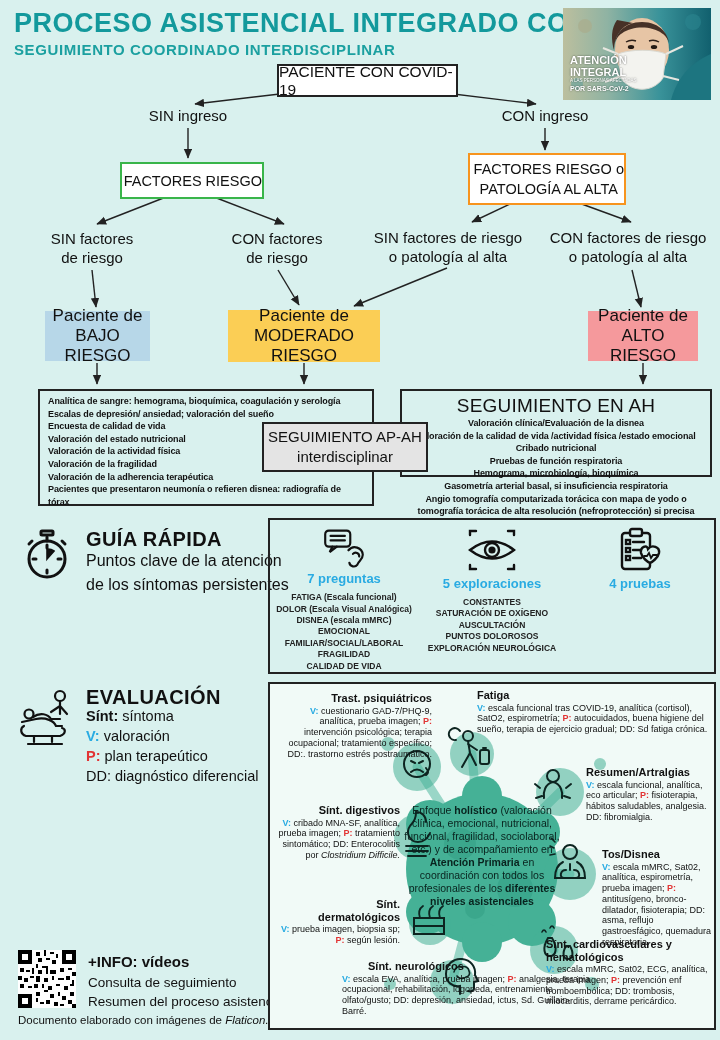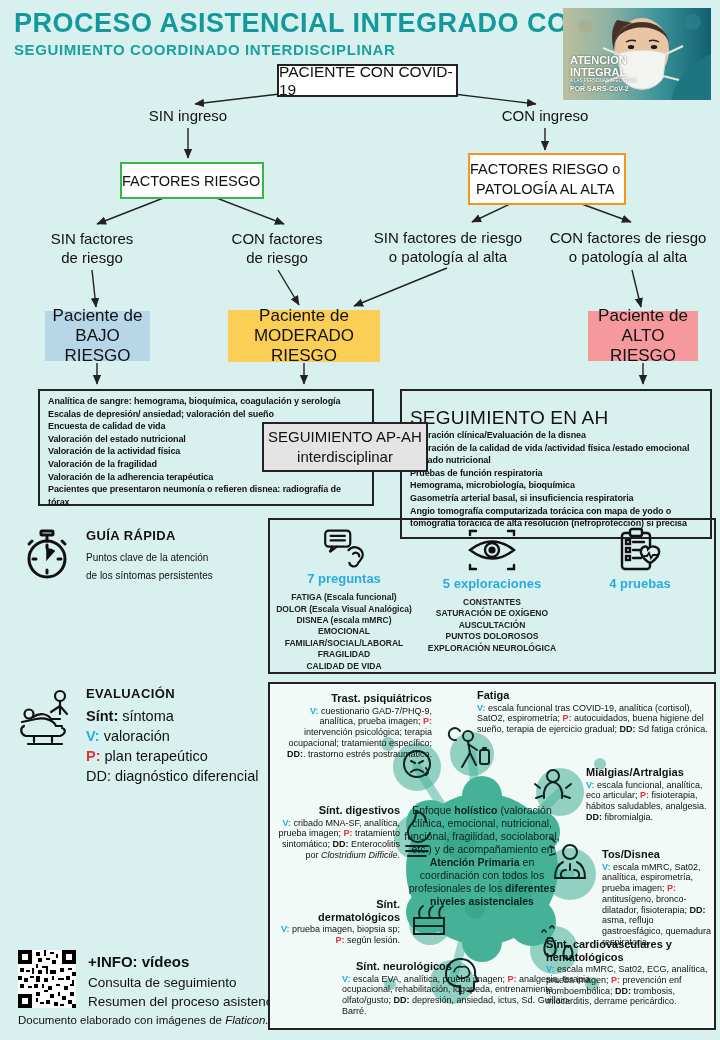--- a/index.html
+++ b/index.html
@@ -4,38 +4,38 @@
 <style>
   html,body{margin:0;padding:0}
   .page{position:relative;width:720px;height:1040px;background:#d9f1ee;font-family:"Liberation Sans",sans-serif;color:#111;overflow:hidden}
   .abs{position:absolute}
   .pre{white-space:pre-line}
   .ctr{text-align:center}
   .rgt{text-align:right}
   svg{display:block}
   .title{color:#13999c;font-weight:bold;font-size:27px;letter-spacing:.5px}
   .subtitle{color:#1ba0a0;font-size:15px;letter-spacing:.6px;font-weight:bold}
-  .fbox{border:2px solid #222;background:#fff;display:flex;align-items:center;justify-content:flex-start;z-index:2}
+  .fbox{border:2px solid #222;background:#fff;display:flex;align-items:center;justify-content:flex-end;z-index:2}
   .flabel{font-size:15px;line-height:18px;z-index:2}
   .riskbox{display:flex;flex-direction:column;align-items:center;justify-content:center;font-size:17px;line-height:20px;z-index:2}
   .segbox{border:2px solid #222;z-index:2;background:transparent}
   .segtitle{font-size:19px;letter-spacing:.2px}
   .segitems{font-size:9px;font-weight:bold;line-height:12.6px;letter-spacing:-.1px}
   .apah{background:#e4e4e4;border:2px solid #222;display:flex;flex-direction:column;align-items:center;justify-content:center;font-size:15px;line-height:20px;z-index:3}
-  .bigheader{font-size:13px;font-weight:bold;letter-spacing:.4px}
-  .desc{font-size:10px;line-height:18px}
+  .bigheader{font-size:20px;font-weight:bold;letter-spacing:.4px}
+  .desc{font-size:16px;line-height:24px}
   .qcol{flex:1;display:flex;flex-direction:column;align-items:center;padding-top:7px}
   .qlabel{color:#29abe2;font-weight:bold;font-size:13px;margin:3px 13px 6px}
   .qitems{font-size:8.5px;font-weight:bold;line-height:11.4px;text-align:center;color:#222}
   .legend{font-size:14.5px;line-height:20px}
   .topic-title{font-size:11px;font-weight:bold;line-height:12.5px;margin-bottom:1px}
   .topic-body{font-size:9px;line-height:10.8px}
   .seg-v{color:#29abe2;font-weight:bold}
   .seg-p{color:#e23434;font-weight:bold}
-  .seg-d{font-weight:bold}
+  .seg-d{font-weight:normal}
   .seg-b{font-weight:bold}
   .seg-i{font-style:italic}
   .circle-text{font-size:10.5px;line-height:13px;text-align:center;color:#09231e;font-weight:500}
   .photo-cap1{font-size:11px;font-weight:bold;color:#fff;line-height:12px;text-shadow:0 0 2px rgba(0,0,0,.6)}
   .photo-cap3{font-size:4.5px;color:#fff;line-height:6px;text-shadow:0 0 2px rgba(0,0,0,.6)}
   .photo-cap4{font-size:7px;font-weight:bold;color:#fff;line-height:9px;text-shadow:0 0 2px rgba(0,0,0,.6)}
   .info-title{font-size:15px;font-weight:bold;line-height:20px}
   .info-line{font-size:13.5px;line-height:19px}
   .footer{font-size:11.5px}
 </style>
@@ -145,21 +145,21 @@
   <div class="abs segbox" style="left:38px;top:389px;width:336px;height:117px;padding:4px 8px;box-sizing:border-box">
     <div class="segitems pre">Analítica de sangre: hemograma, bioquímica, coagulación y serología
 Escalas de depresión/ ansiedad; valoración del sueño
 Encuesta de calidad de vida
 Valoración del estado nutricional
 Valoración de la actividad física
 Valoración de la fragilidad
 Valoración de la adherencia terapéutica
 Pacientes que presentaron neumonía o refieren disnea: radiografía de tórax</div>
   </div>
-  <div class="abs segbox" style="left:400px;top:389px;width:312px;height:150px;padding:16px 8px;box-sizing:border-box;text-align:left">
+  <div class="abs segbox" style="left:400px;top:389px;width:312px;height:88px;padding:4px 8px;box-sizing:border-box;text-align:center">
     <div class="segtitle">SEGUIMIENTO EN AH</div>
     <div class="segitems pre">Valoración clínica/Evaluación de la disnea
 Valoración de la calidad de vida /actividad física /estado emocional
 Cribado nutricional
 Pruebas de función respiratoria
 Hemograma, microbiología, bioquímica
 Gasometría arterial basal, si insuficiencia respiratoria
 Angio tomografía computarizada torácica con mapa de yodo o
 tomografía torácica de alta resolución  (nefroprotección) si precisa</div>
   </div>
@@ -340,21 +340,21 @@
       <div class="topic-title">Trast. psiquiátricos</div>
       <div class="topic-body"><span class="seg-v">V:</span><span> cuestionario GAD-7/PHQ-9, analítica,  prueba imagen; </span><span class="seg-p">P:</span><span> intervención psicológica; terapia ocupacional; tratamiento específico; </span><span class="seg-d">DD:</span><span>. trastorno estrés postraumático.</span></div>
     </div>
 
     <div class="abs" style="left:207px;top:5px;width:232px">
       <div class="topic-title">Fatiga</div>
       <div class="topic-body"><span class="seg-v">V:</span><span> escala funcional tras COVID-19, analítica (cortisol), SatO2, espirometría; </span><span class="seg-p">P:</span><span> autocuidados, buena higiene del sueño, terapia de ejercicio gradual; </span><span class="seg-d">DD:</span><span> Sd fatiga crónica.</span></div>
     </div>
 
     <div class="abs" style="left:316px;top:82px;width:128px">
-      <div class="topic-title">Mialgias/Artralgias</div>
+      <div class="topic-title">Resumen/Artralgias</div>
       <div class="topic-body"><span class="seg-v">V:</span><span> escala funcional, analítica, eco articular; </span><span class="seg-p">P:</span><span> fisioterapia, hábitos saludables, analgesia. </span><span class="seg-d">DD:</span><span> fibromialgia.</span></div>
     </div>
 
     <div class="abs" style="left:332px;top:164px;width:112px">
       <div class="topic-title">Tos/Disnea</div>
       <div class="topic-body"><span class="seg-v">V:</span><span> escala mMRC, Sat02, analítica, espirometría, prueba imagen; </span><span class="seg-p">P:</span><span> antitusígeno, bronco-dilatador, fisioterapia; </span><span class="seg-d">DD:</span><span> asma, reflujo gastroesfágico, quemadura respiratoria.</span></div>
     </div>
 
     <div class="abs" style="left:276px;top:254px;width:168px">
       <div class="topic-title pre">Sínt. cardiovasculares y
@@ -367,21 +367,21 @@
 dermatológicos</div>
       <div class="topic-body"><span class="seg-v">V:</span><span> prueba imagen, biopsia sp; </span><span class="seg-p">P:</span><span> según lesión.</span></div>
     </div>
 
     <div class="abs rgt" style="left:2px;top:120px;width:128px">
       <div class="topic-title">Sínt. digestivos</div>
       <div class="topic-body"><span class="seg-v">V:</span><span> cribado MNA-SF, analítica, prueba imagen; </span><span class="seg-p">P:</span><span> tratamiento sintomático; </span><span class="seg-d">DD:</span><span> Enterocolitis por </span><span class="seg-i">Clostridium Difficile.</span></div>
     </div>
 
     <div class="abs" style="left:72px;top:276px;width:248px">
-      <div class="topic-title" style="margin-left:14px">Sínt. neurológicos</div>
+      <div class="topic-title" style="margin-left:26px">Sínt. neurológicos</div>
       <div class="topic-body"><span class="seg-v">V:</span><span> escala EVA, analítica, prueba imagen; </span><span class="seg-p">P:</span><span> analgesia, terapia ocupacional, rehabilitación, logopeda, entrenamiento olfato/gusto; </span><span class="seg-d">DD:</span><span> depresión, ansiedad, ictus, Sd. Guillain-Barré.</span></div>
     </div>
   </div>
 
   <svg class="abs" style="left:18px;top:950px" width="58" height="58" viewBox="0 0 29 29">
     <rect width="29" height="29" fill="#fff"></rect>
     <g fill="#000">
       <path d="M0,0 h7 v7 h-7 z M2,2 v3 h3 v-3 z" fill-rule="evenodd"></path>
       <path d="M22,0 h7 v7 h-7 z M24,2 v3 h3 v-3 z" fill-rule="evenodd"></path>
       <path d="M0,22 h7 v7 h-7 z M2,24 v3 h3 v-3 z" fill-rule="evenodd"></path>

